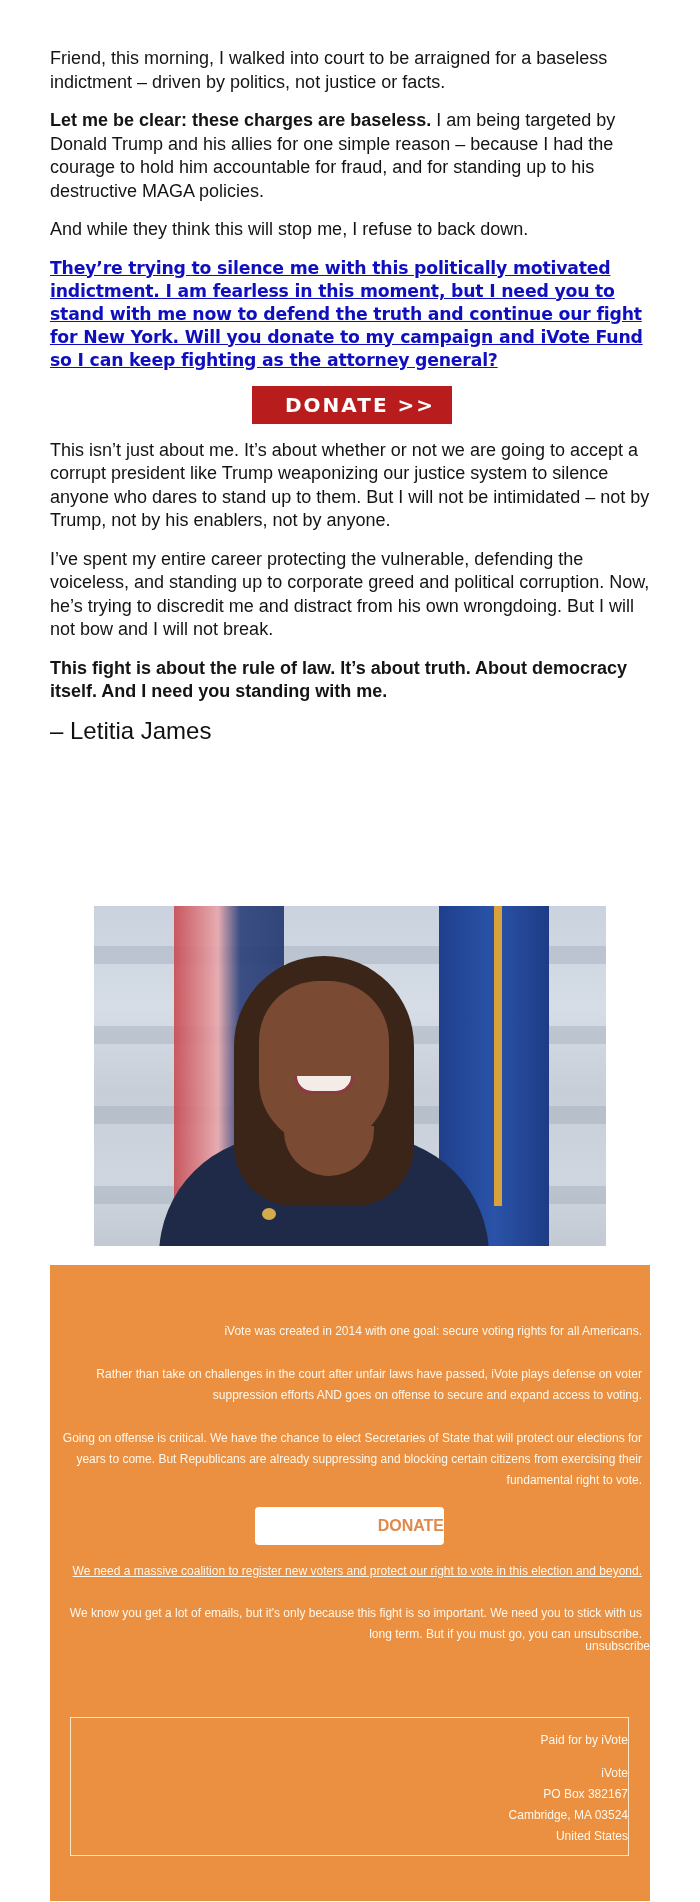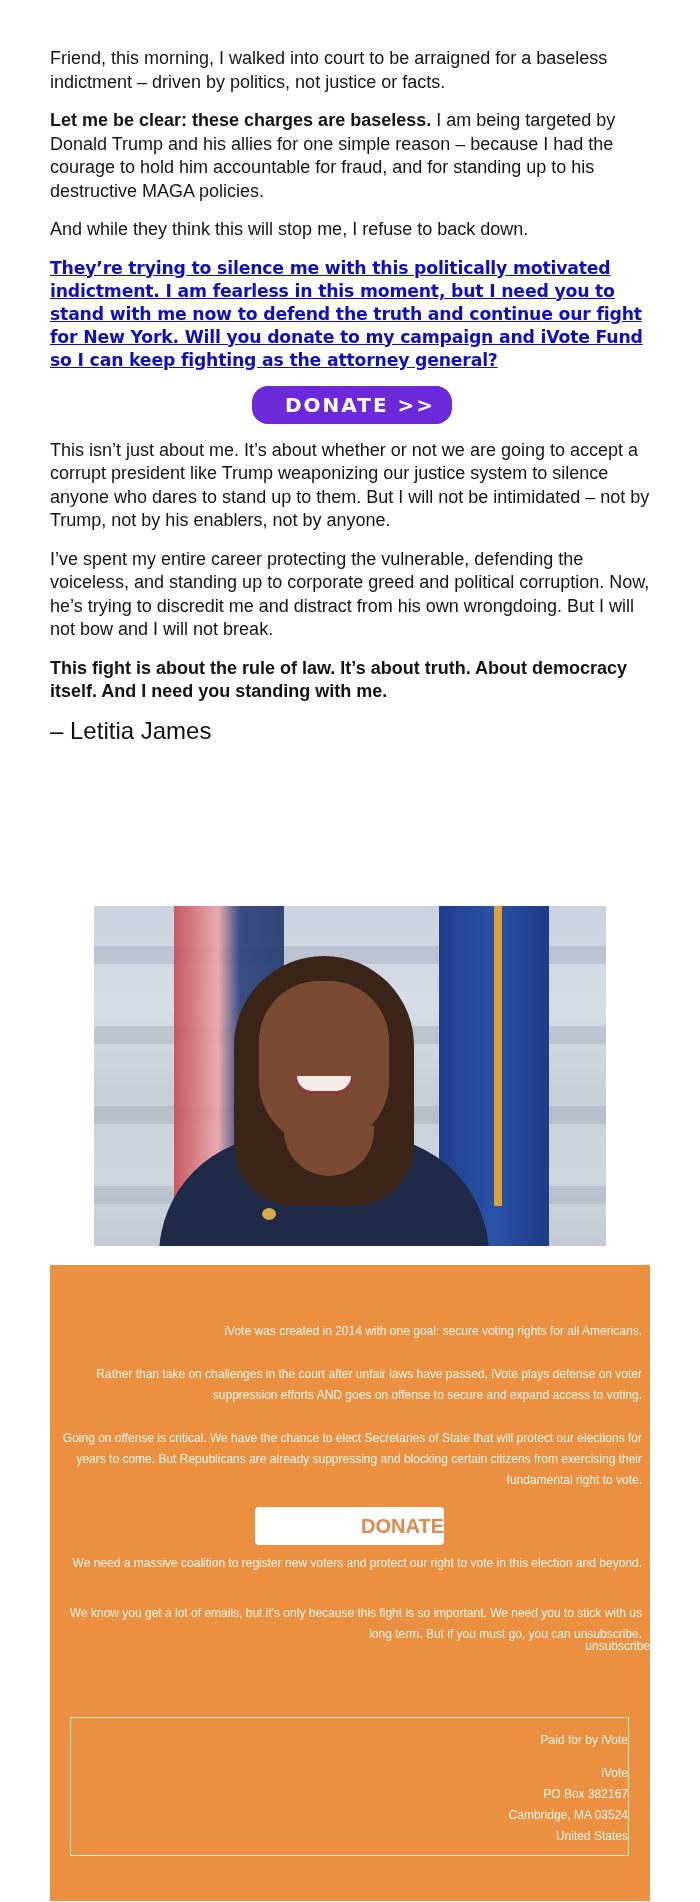--- a/index.html
+++ b/index.html
@@ -10,22 +10,22 @@
   .p { font-size: 18px; line-height: 23.5px; margin-bottom: 15px; color: #141414; }
   .p b { font-weight: bold; }
   .p.bold { font-weight: bold; }
   .cta-link {
     display: block; color: #1a0dab; color: #0f0fbf; font-weight: 900;
     font-family: "DejaVu Sans", sans-serif; font-size: 17.3px; line-height: 23px;
     text-decoration: underline; margin-bottom: 15px; letter-spacing: -0.2px;
   }
   .donate-wrap { text-align: center; margin: -1px 0 15px 0; }
   .donate-btn {
-    display: inline-block; width: 200px; height: 38px; background: #6d28d9;
-    color: #ffffff; border-radius: 16px; font-family: "DejaVu Sans", sans-serif;
+    display: inline-block; width: 200px; height: 38px; background: #b91c1c;
+    color: #ffffff; border-radius: 0; font-family: "DejaVu Sans", sans-serif;
     font-weight: bold; font-size: 20px; line-height: 38px; letter-spacing: 2px;
     text-decoration: none; margin-left: 0px; padding-left: 16px;
   }
   .sig { font-size: 24px; line-height: 23.5px; margin-bottom: 15px; }
   .photo {
     position: absolute; left: 94px; top: 906px; width: 512px; height: 340px;
     overflow: hidden;
     background: linear-gradient(180deg, #c9d2de 0%, #d6dde6 30%, #c7ced8 55%, #cfd6df 80%, #c3cad4 100%);
   }
   .photo .bldg { position: absolute; left: 0; right: 0; height: 18px; background: rgba(150,160,175,0.35); }
@@ -46,23 +46,23 @@
     background: #eb8f41; color: #fff8ec; text-align: right;
     font-family: "Liberation Sans", sans-serif; font-size: 12px; line-height: 21px;
   }
   .footer-text { position: absolute; left: 0; width: 600px; padding: 0 8px; }
   .f1 { top: 56px; }
   .f2 { top: 99px; }
   .f3 { top: 163px; padding-left: 6px; }
   .f-donate {
     position: absolute; left: 205px; top: 242px; width: 189px; height: 38px;
     background: #ffffff; border-radius: 4px; color: #e0894a; font-weight: bold;
-    font-size: 20px; line-height: 38px; text-decoration: none;
+    font-size: 16px; line-height: 38px; text-decoration: none;
   }
-  .f4 { top: 288px; }
+  .f4 { top: 296px; text-decoration: underline; }
   .f5 { top: 330px; margin-top: 8px; }
   .f-unsub { position: absolute; left: 0; width: 600px; top: 371px; color: #fff8ec; text-decoration: none; }
   .paid-box {
     position: absolute; left: 20px; top: 452px; width: 559px; height: 139px;
     border: 1px solid #fbe6c8;
   }
   .paid-line { position: absolute; left: 0; width: 557px; }
   .pl1 { top: 12px; }
   .pl2 { top: 45px; }
   .pl3 { top: 66px; }

